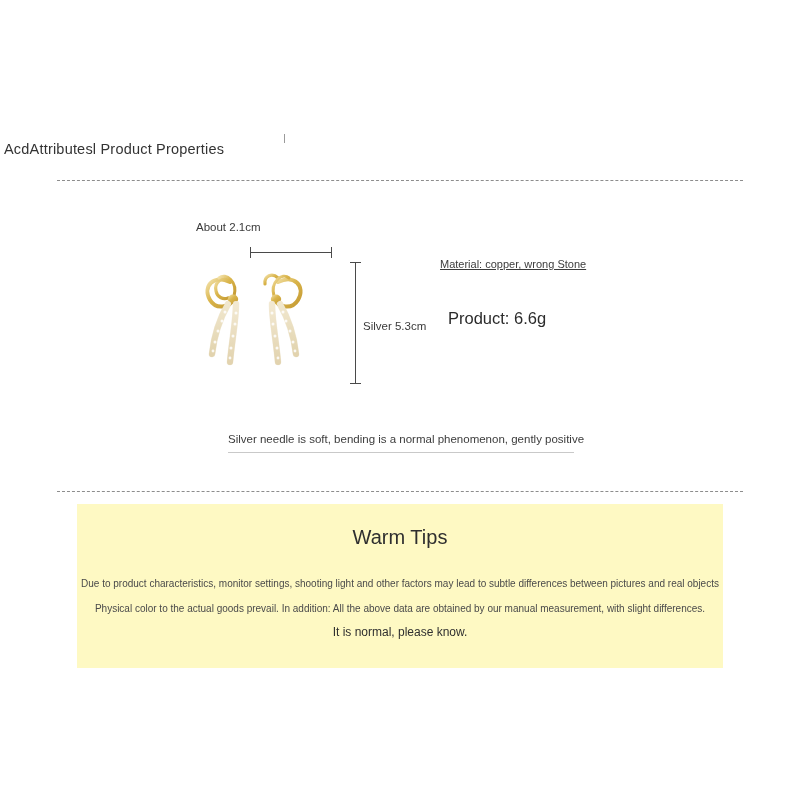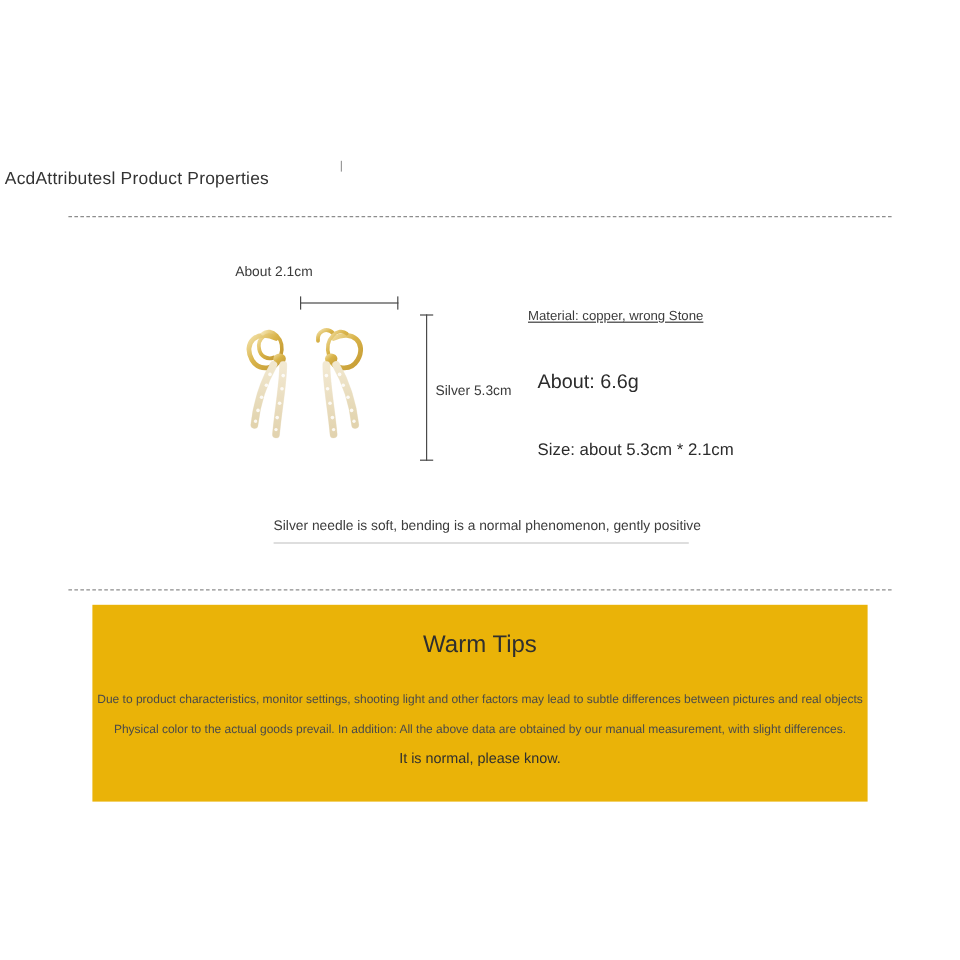--- a/index.html
+++ b/index.html
@@ -181,21 +181,21 @@
     background: #c9c9c9;
   }
 
   
   .tips {
     position: absolute;
     left: 77px;
     top: 504px;
     width: 646px;
     height: 164px;
-    background: #eab308;
+    background: #fef9c3;
   }
   .tips-title {
     position: absolute;
     left: 0;
     right: 0;
     top: 22px;
     text-align: center;
     font-size: 20px;
     color: #2f2f2f;
   }
@@ -302,22 +302,21 @@
           <circle cx="87" cy="66" r="1.5"></circle>
           <circle cx="89" cy="78" r="1.5"></circle>
           <circle cx="91" cy="90" r="1.5"></circle>
           <circle cx="92" cy="100" r="1.4"></circle>
         </g>
       </g>
     </svg>
   </div>
 
   <div class="spec-material">Material: copper, wrong Stone</div>
-  <div class="spec-weight">About: 6.6g</div>
-  <div class="spec-size">Size: about 5.3cm * 2.1cm</div>
+  <div class="spec-weight">Product: 6.6g</div>
 
   <div class="note">Silver needle is soft, bending is a normal phenomenon, gently positive</div>
   <div class="note-underline"></div>
 
   <div class="dashed dashed-bottom"></div>
 
   <div class="tips">
     <div class="tips-title">Warm Tips</div>
     <div class="tips-line l2">Physical color to the actual goods prevail. In addition: All the above data are obtained by our manual measurement, with slight differences.</div>
     <div class="tips-line l1">Due to product characteristics, monitor settings, shooting light and other factors may lead to subtle differences between pictures and real objects</div>

